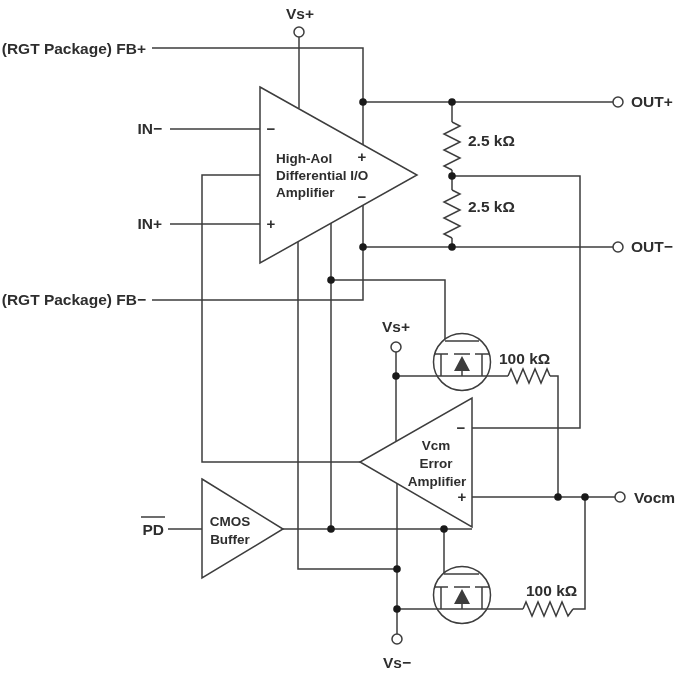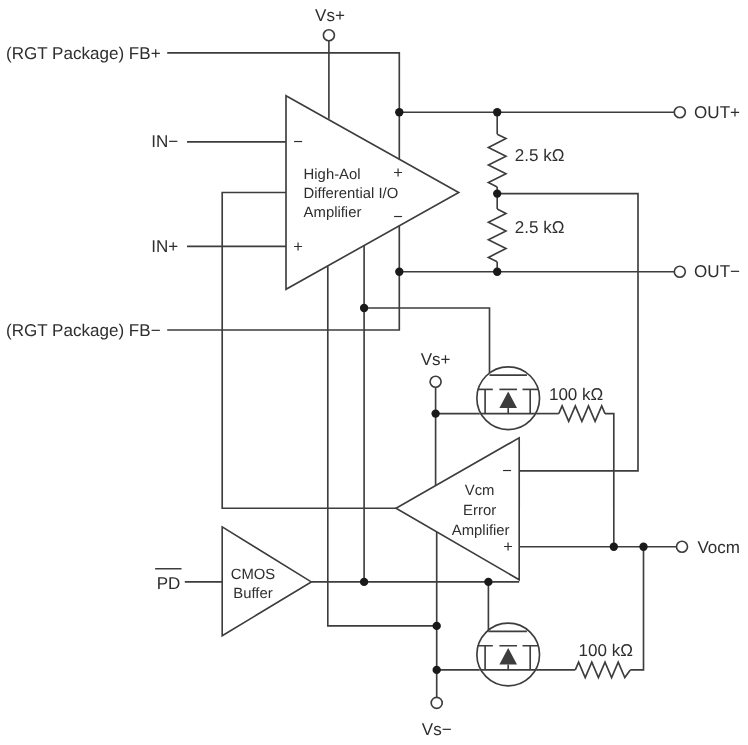--- a/index.html
+++ b/index.html
@@ -1,19 +1,19 @@
 <!DOCTYPE html>
 <html style="--line: #3d3d3d; --text: #2e2e2e; --dot: #1a1a1a; --bg: #ffffff;"><head>
 <meta charset="utf-8">
 <style>
   :root{
     --line:#3d3d3d; --text:#2e2e2e; --dot:#1a1a1a; --bg:#ffffff;
   }
   html,body{margin:0;padding:0;background:var(--bg);}
-  .stage{width:680px;height:677px;position:relative;background:var(--bg);}
+  .stage{width:680px;height:677px;position:relative;background:var(--bg);font-weight:bold;}
   svg{display:block;}
   .wire{stroke:var(--line);stroke-width:1.5;fill:none;}
   .shape{stroke:var(--line);stroke-width:1.5;fill:#fff;}
   .zig{stroke:var(--line);stroke-width:1.5;fill:none;stroke-linejoin:miter;}
   .dot{fill:var(--dot);stroke:none;}
   .term{stroke:var(--line);stroke-width:1.5;fill:#fff;}
   .arrow{fill:var(--line);stroke:none;}
   text{font-family:"Liberation Sans",sans-serif;fill:var(--text);}
   .lbl{font-size:15.5px;}
   .inner{font-size:13.5px;}

